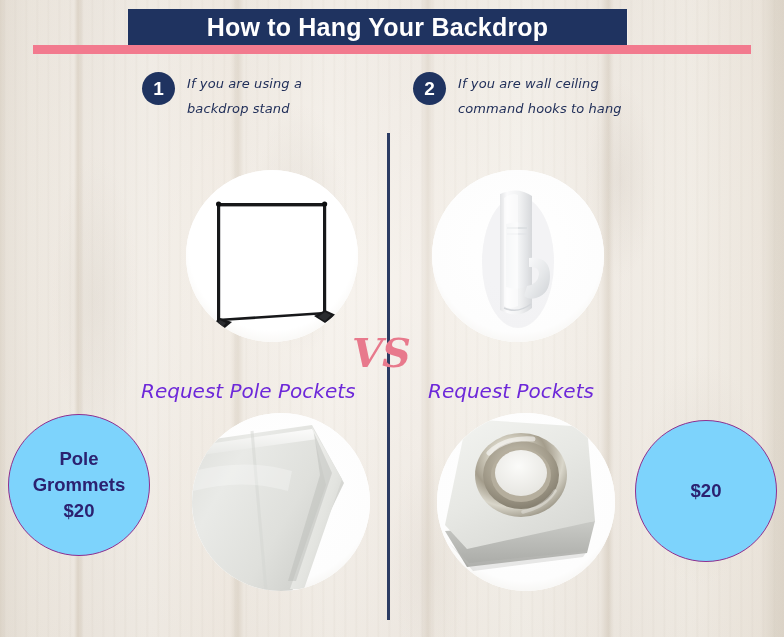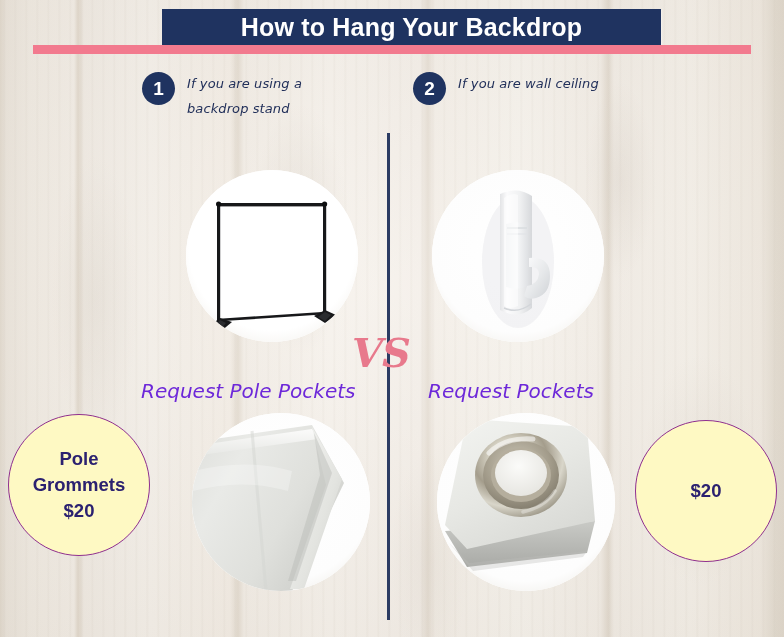--- a/index.html
+++ b/index.html
@@ -56,21 +56,21 @@
   .wood-vignette {
     position: absolute;
     inset: 0;
     background: radial-gradient(ellipse 120% 110% at 50% 45%, rgba(255,255,255,.25), rgba(160,148,132,.16) 100%);
     pointer-events: none;
   }
 
   
   .title-bar {
     position: absolute;
-    left: 162px;
+    left: 128px;
     top: 9px;
     width: 499px;
     height: 36px;
     background: #1f3360;
     display: flex;
     align-items: center;
     justify-content: center;
     box-shadow: 1px 1px 0 rgba(255,255,255,.35);
   }
   .title-text {
@@ -172,21 +172,21 @@
     font-size: 40px;
     font-weight: 700;
     letter-spacing: -1px;
     line-height: 44px;
   }
 
   
   .price-badge {
     position: absolute;
     border-radius: 50%;
-    background: #fef9c3;
+    background: #7dd3fc;
     border: 1.5px solid #8f2f8f;
     display: flex;
     flex-direction: column;
     align-items: center;
     justify-content: center;
     text-align: center;
     color: #2b2170;
     font-family: "Liberation Sans", sans-serif;
     font-weight: 700;
     font-size: 18.5px;
@@ -214,20 +214,21 @@
     <div class="step-text">
       <div>If you are using a</div>
       <div>backdrop stand</div>
     </div>
   </div>
 
   <div class="step step-2">
     <div class="step-badge">2</div>
     <div class="step-text">
       <div>If you are wall ceiling</div>
+      <div>command hooks to hang</div>
     </div>
   </div>
 
   <div class="divider"></div>
 
   <div class="photo-circle circle-stand">
     <svg viewBox="0 0 172 172">
       <defs>
         <radialGradient id="softWhite1" cx="50%" cy="45%" r="62%">
           <stop offset="0%" stop-color="#ffffff"></stop>

